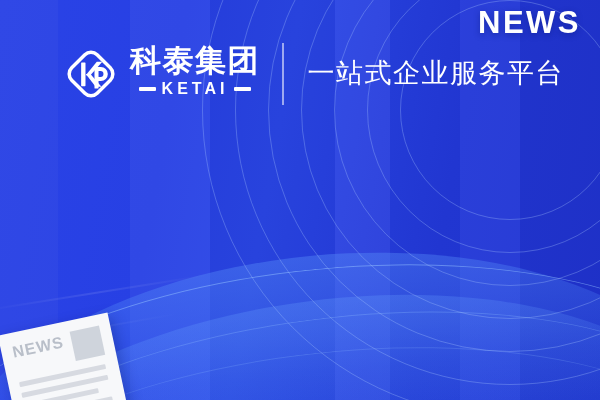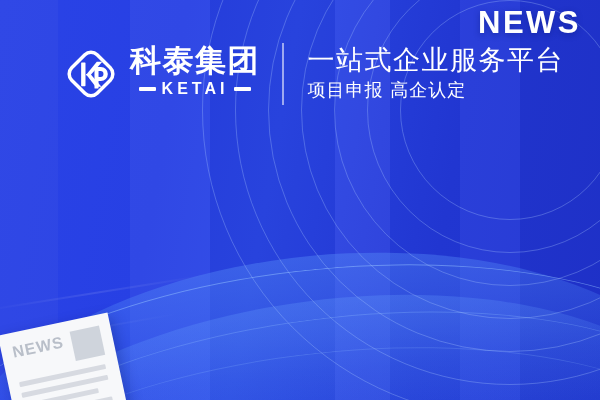--- a/index.html
+++ b/index.html
@@ -229,21 +229,20 @@
           <span class="logo-en">KETAI</span>
           <span class="dash"></span>
         </div>
       </div>
     </div>
 
     <div class="divider"></div>
 
     <div class="tagline-block">
       <div class="tagline-main">一站式企业服务平台</div>
-      <div class="tagline-sub">项目申报 高企认定</div>
     </div>
 
   </div>
 
   <div class="headline">
   </div>
 
   <div class="paper-wrap">
     <div class="paper">
       <div class="paper-top">

